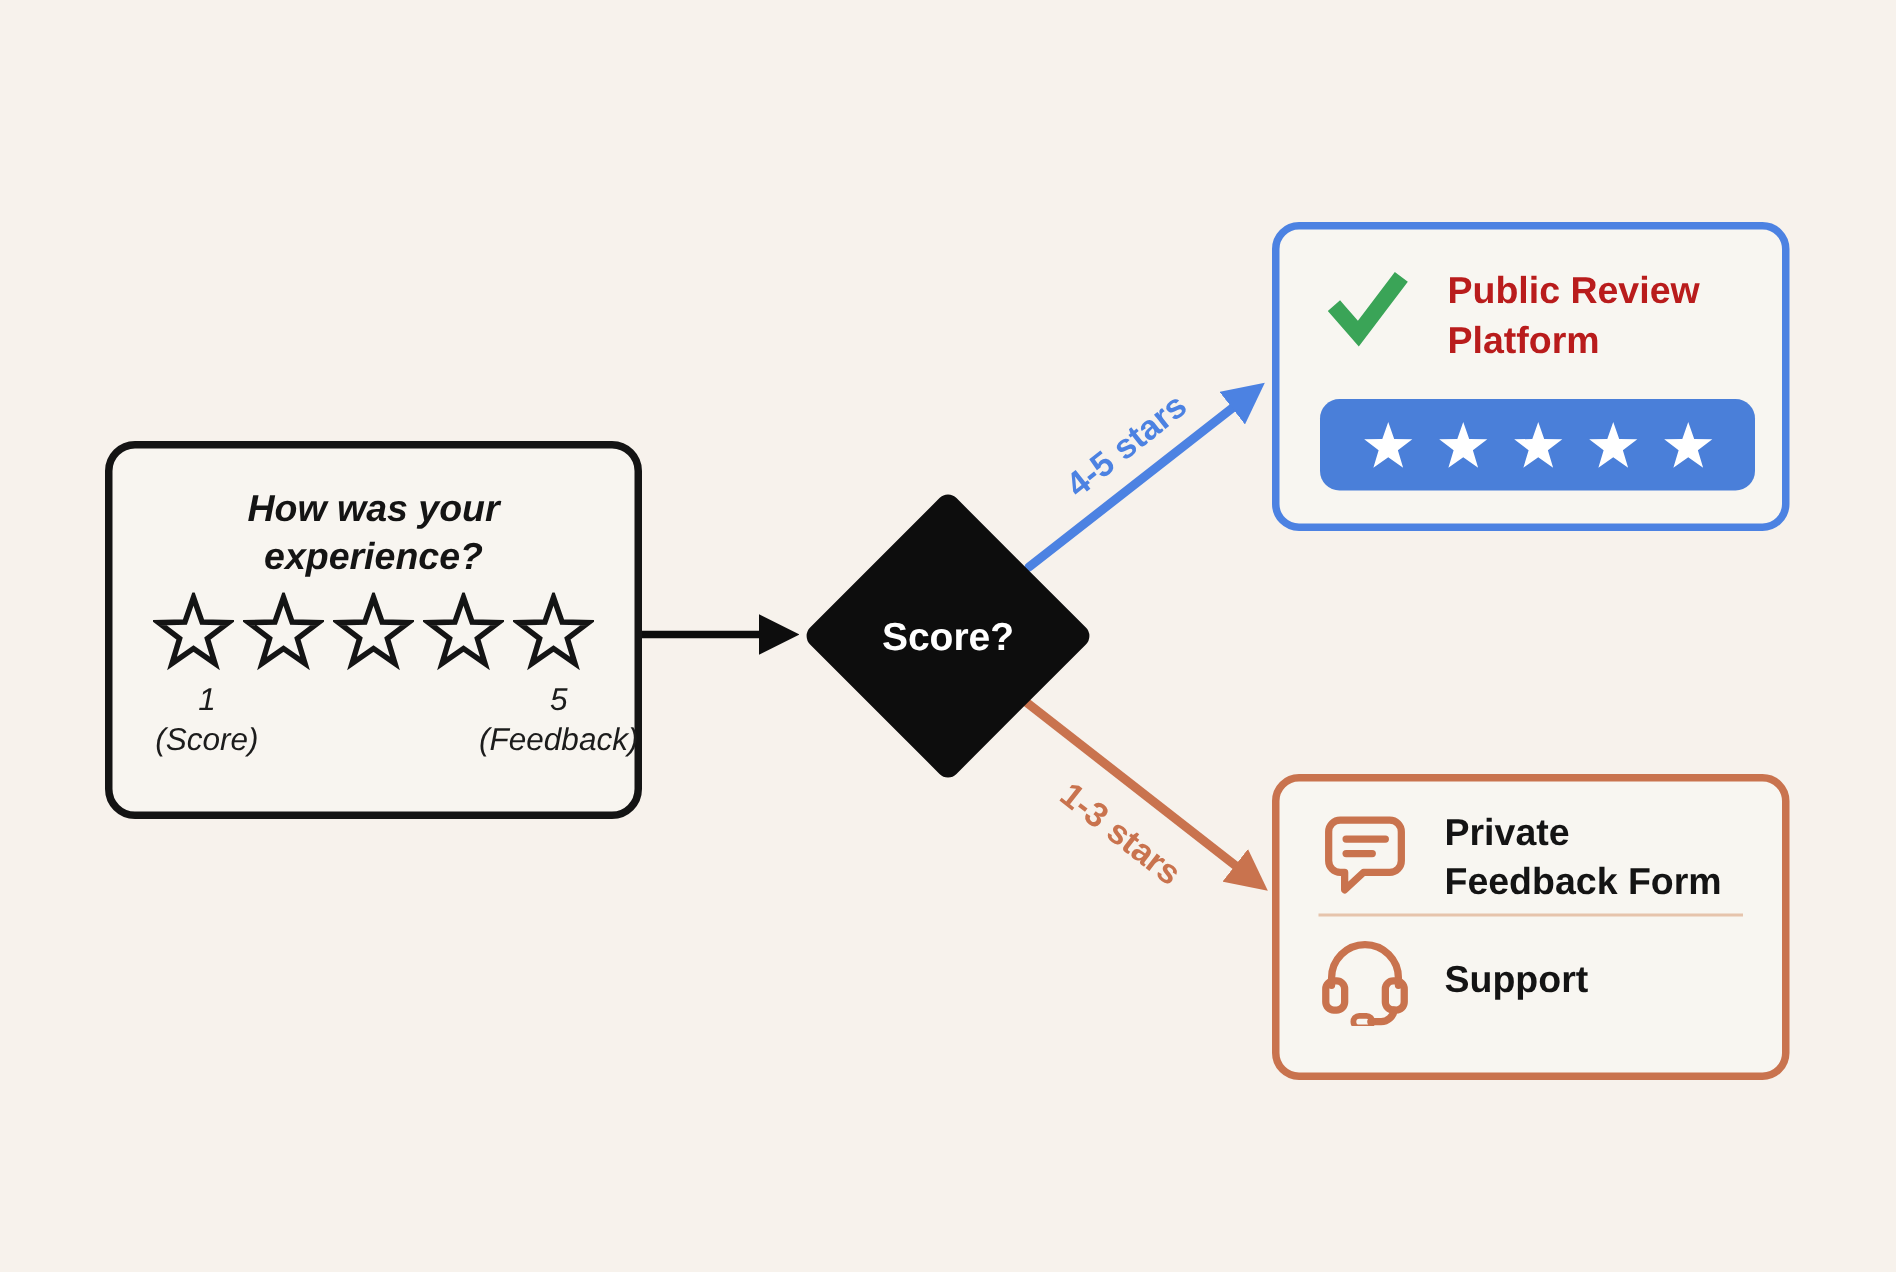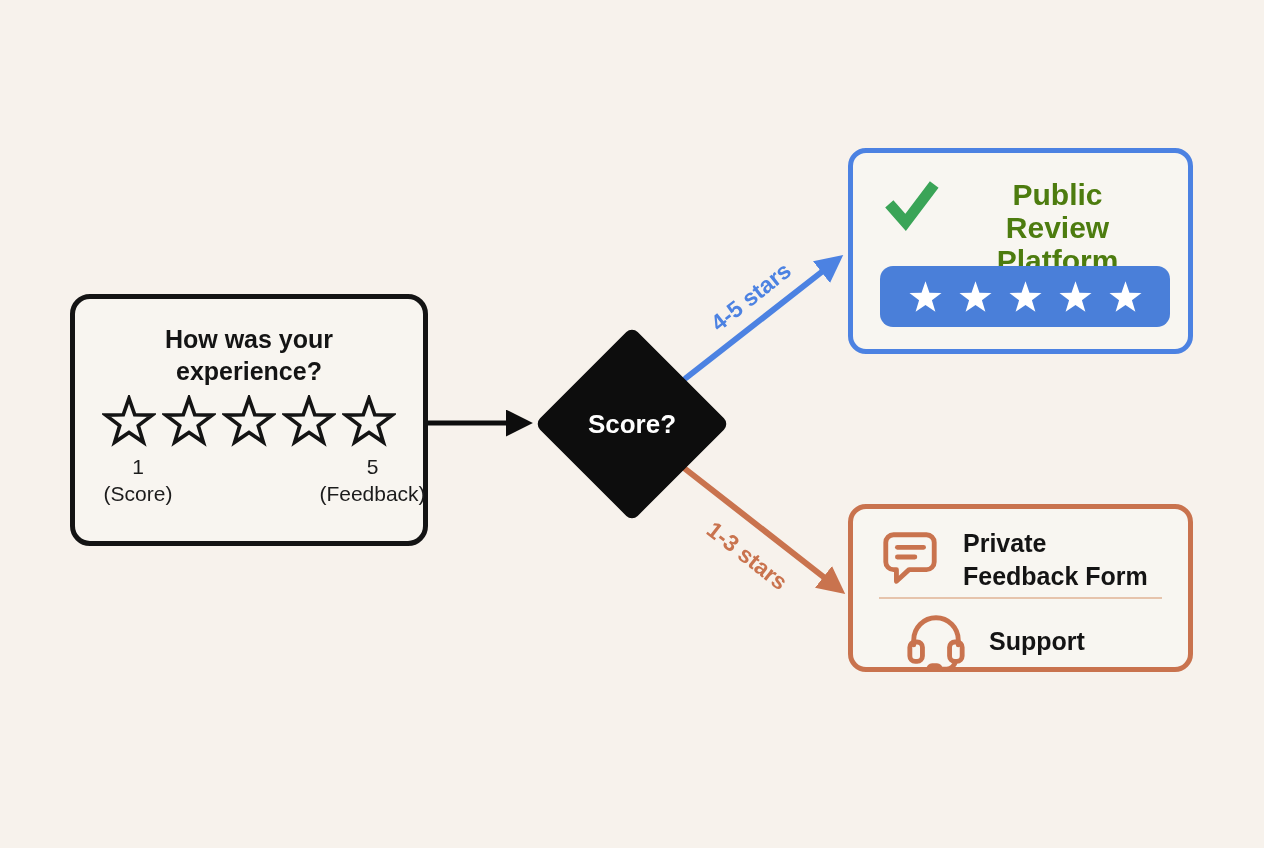--- a/index.html
+++ b/index.html
@@ -41,20 +41,21 @@
 
   
   .survey-card {
     position: absolute;
     left: 70px; top: 294px;
     width: 358px; height: 252px;
     background: #f8f5f0;
     border: 5px solid #141414;
     border-radius: 20px;
     text-align: center;
+    font-style: italic;
   }
   .survey-title {
     margin: 24px auto 0;
     width: 260px;
     font-weight: bold;
     font-size: 25px;
     line-height: 32px;
     color: #141414;
   }
   .survey-stars {
@@ -108,55 +109,54 @@
   .review-head {
     display: flex;
     align-items: flex-start;
     gap: 22px;
     padding: 25px 18px 0 26px;
   }
   .review-head svg { width: 64px; height: 58px; flex: 0 0 auto; }
   .review-title {
     width: 185px;
     font-weight: bold;
-    font-size: 30px;
+    font-size: 25px;
     line-height: 33px;
-    color: #4d7c0f;
-    text-align: center;
+    color: #b91c1c;
   }
   .rating-bar {
     position: absolute;
     left: 27px; top: 113px;
     width: 290px; height: 61px;
     background: #4a7fd9;
     border-radius: 13px;
     display: flex;
     align-items: center;
     justify-content: center;
     gap: 13px;
   }
   .rating-bar svg { width: 37px; height: 36px; display: block; }
 
   
   .feedback-card {
     position: absolute;
-    left: 848px; top: 504px;
-    width: 345px; height: 168px;
+    left: 848px; top: 516px;
+    width: 345px; height: 204px;
     background: #f8f6f1;
     border: 5px solid #c9734e;
     border-radius: 18px;
   }
   .fb-row {
     display: flex;
     align-items: center;
     gap: 22px;
     padding: 0 16px 0 26px;
   }
   .fb-row.first  { padding-top: 18px; height: 88px; align-items: flex-start; }
-  .fb-row.second { height: 84px; margin-left: 26px; }
+  .fb-row.second { height: 84px; }
   .fb-row svg { width: 62px; height: 62px; flex: 0 0 auto; }
   .fb-title {
     width: 200px;
     font-weight: bold;
     font-size: 25px;
     line-height: 33px;
     color: #141414;
   }
   .fb-divider {
     margin: 0 26px;

